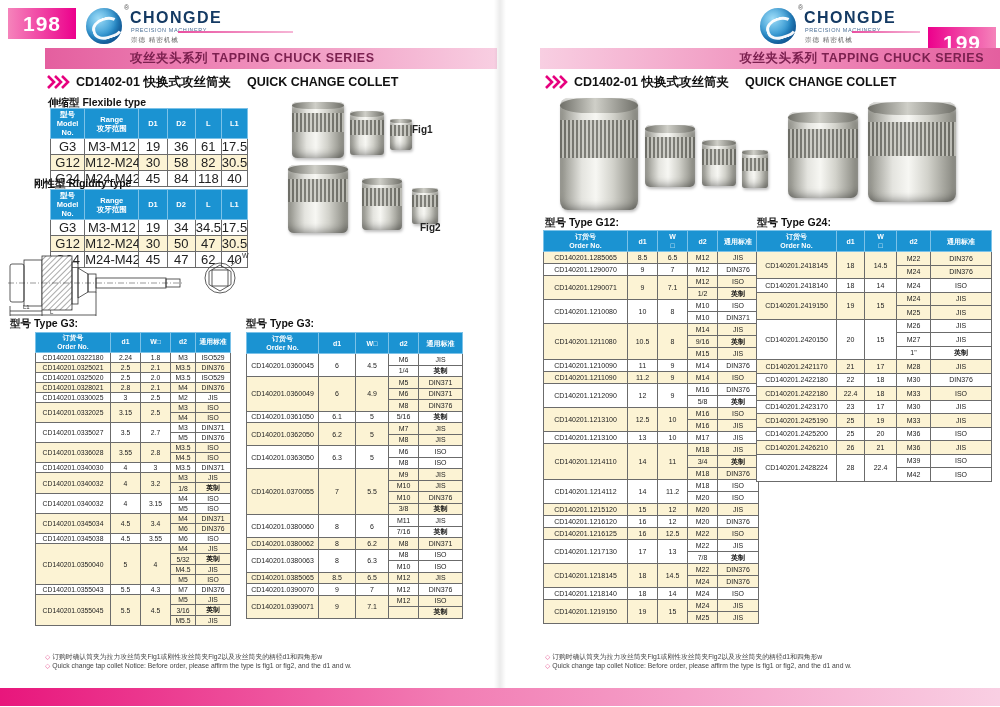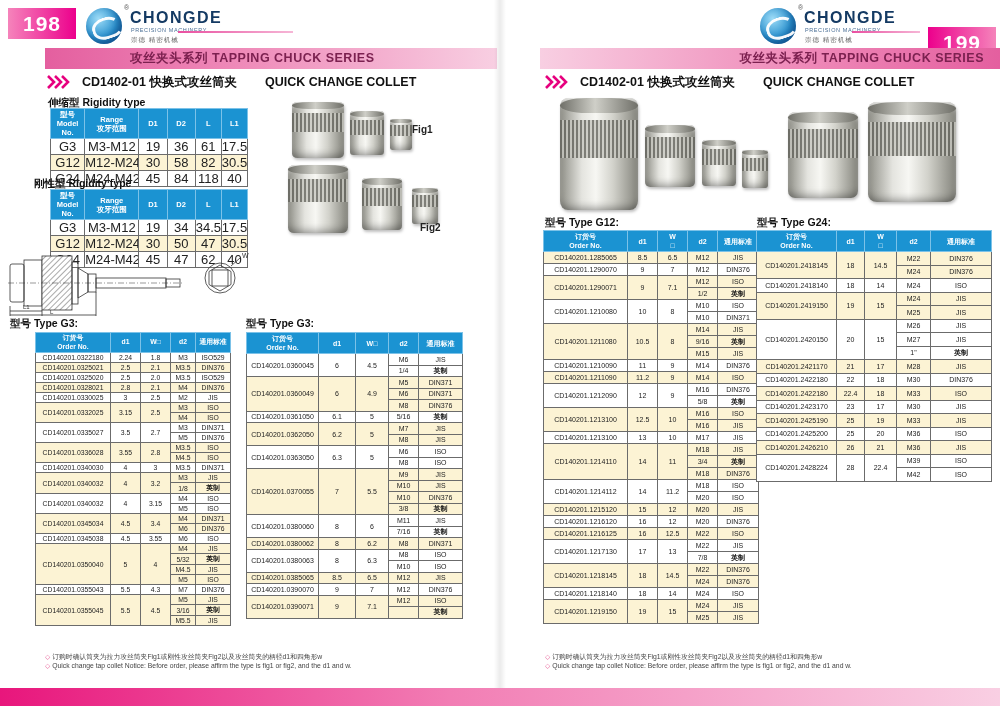--- a/index.html
+++ b/index.html
@@ -26,23 +26,23 @@
   .logo .sub{position:absolute;left:45px;top:21px;font-size:5.5px;color:#4a6f96;letter-spacing:.6px;white-space:nowrap;}
   .logo .cn{position:absolute;left:45px;top:30px;font-size:6.5px;color:#666;letter-spacing:1px;white-space:nowrap;}
   .logoline{position:absolute;height:2px;background:linear-gradient(90deg,#e94fa0,#f6b6d6);}
 
   
   .banner{position:absolute;top:48px;height:21px;display:flex;align-items:center;
     font-size:12.5px;font-weight:bold;color:var(--banner_text,#7c2150);letter-spacing:.5px;}
   .banner.l{left:45px;width:452px;background:linear-gradient(90deg,#e45f9f,#ef8cba 45%,#f8cfe2);padding-left:85px;}
   .banner.r{left:540px;width:460px;background:linear-gradient(270deg,#e45f9f,#ef8cba 45%,#f8cfe2);justify-content:flex-end;padding-right:16px;}
 
-  .prodtitle{position:absolute;top:74px;height:16px;display:flex;align-items:center;gap:12px;}
+  .prodtitle{position:absolute;top:74px;height:16px;display:flex;align-items:center;gap:6px;}
   .prodtitle .txt{font-size:12.5px;font-weight:bold;color:#111;}
-  .prodtitle .en{margin-left:16px;}
+  .prodtitle .en{margin-left:10px;}
 
   .seclabel{position:absolute;font-size:10.5px;font-weight:bold;color:#111;}
 
   
   .tblwrap table{width:100%;border-collapse:collapse;table-layout:fixed;}
   .tblwrap th{background:var(--header_blue,#1b93d2);color:#fff;border:1px solid #7cc2e8;
     padding:1px 0;text-align:center;font-weight:bold;}
   .tblwrap td{border:1px solid #6b6b6b;text-align:center;padding:0;white-space:nowrap;
     overflow:hidden;color:#222;background:#fff;}
   .tblwrap tr.cream td{background:var(--row_cream,#fcf3d4);}
@@ -98,21 +98,21 @@
   <div class="prodtitle" style="left:46px;">
     <svg width="24" height="14" viewBox="0 0 24 14">
       <path d="M2 1 L8 7 L2 13" fill="none" stroke="#e6007e" stroke-width="2.6"></path>
       <path d="M9 1 L15 7 L9 13" fill="none" stroke="#e6007e" stroke-width="2.6"></path>
       <path d="M16 1 L22 7 L16 13" fill="none" stroke="#e6007e" stroke-width="2.6"></path>
     </svg>
     <span class="txt">CD1402-01  快换式攻丝筒夹</span>
     <span class="txt en">QUICK CHANGE COLLET</span>
   </div>
 
-  <div class="seclabel" style="left:48px;top:96px;">伸缩型 Rigidity type</div>
+  <div class="seclabel" style="left:48px;top:96px;">伸缩型 Flexible type</div>
   <div class="tblwrap t-spec" style="position:absolute;left:50px;top:108px;width:198px;">
       <table>
         <colgroup>
           <col style="width: 34px;">
           <col style="width: 54px;">
           <col style="width: 28px;">
           <col style="width: 28px;">
           <col style="width: 26px;">
           <col style="width: 26px;">
         </colgroup>

